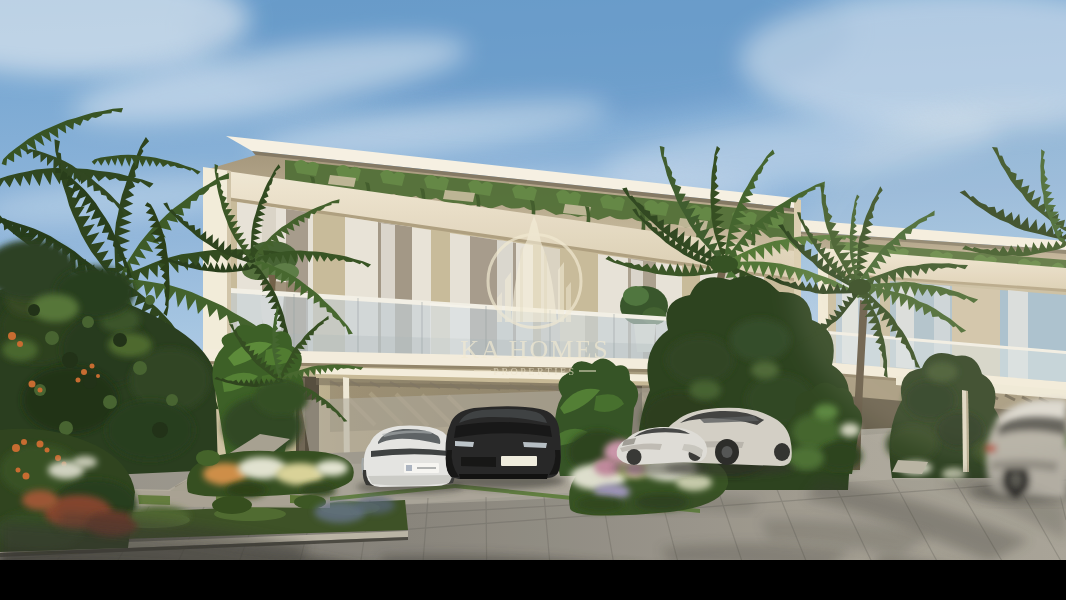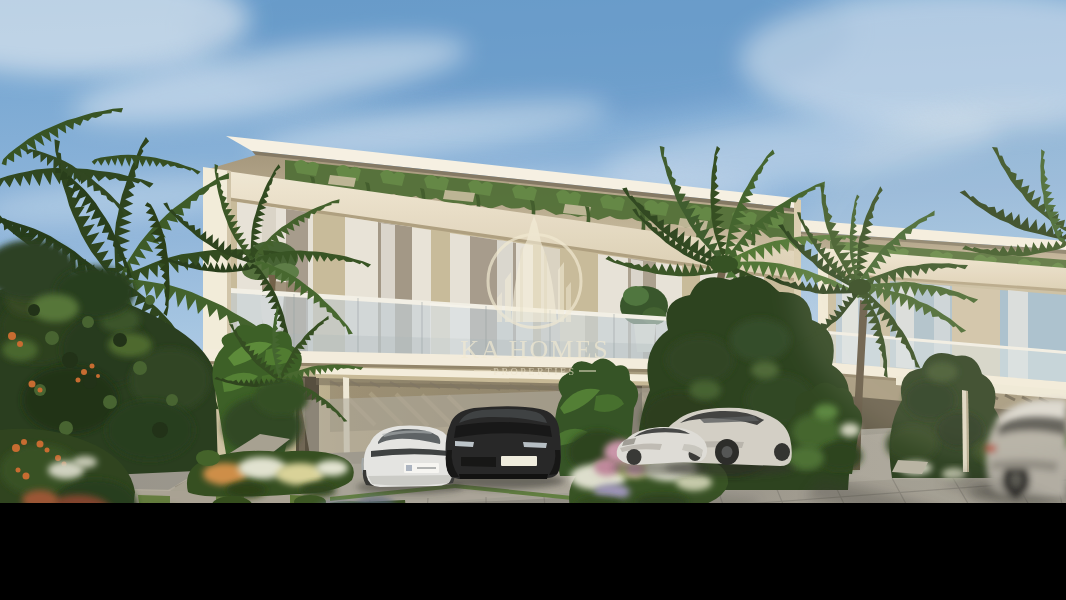--- a/index.html
+++ b/index.html
@@ -1,16 +1,16 @@
 <!DOCTYPE html>
 <html><head>
 <meta charset="utf-8">
 <style>
 html,body{margin:0;padding:0;background:#000;font-family:"Liberation Sans",sans-serif}
-#scene{width:1066px;height:503px;overflow:hidden;position:relative}
+#scene{width:1066px;height:560px;overflow:hidden;position:relative}
 svg{display:block}
 </style>
 </head>
 <body>
 <div id="scene">
 <svg width="1066" height="600" viewBox="0 0 1066 600">
 <defs>
 <linearGradient id="skyG" x1="0" y1="0" x2="0.1" y2="1">
 <stop offset="0" stop-color="#699fd0"></stop>
 <stop offset="0.4" stop-color="#8cb4dc"></stop>

